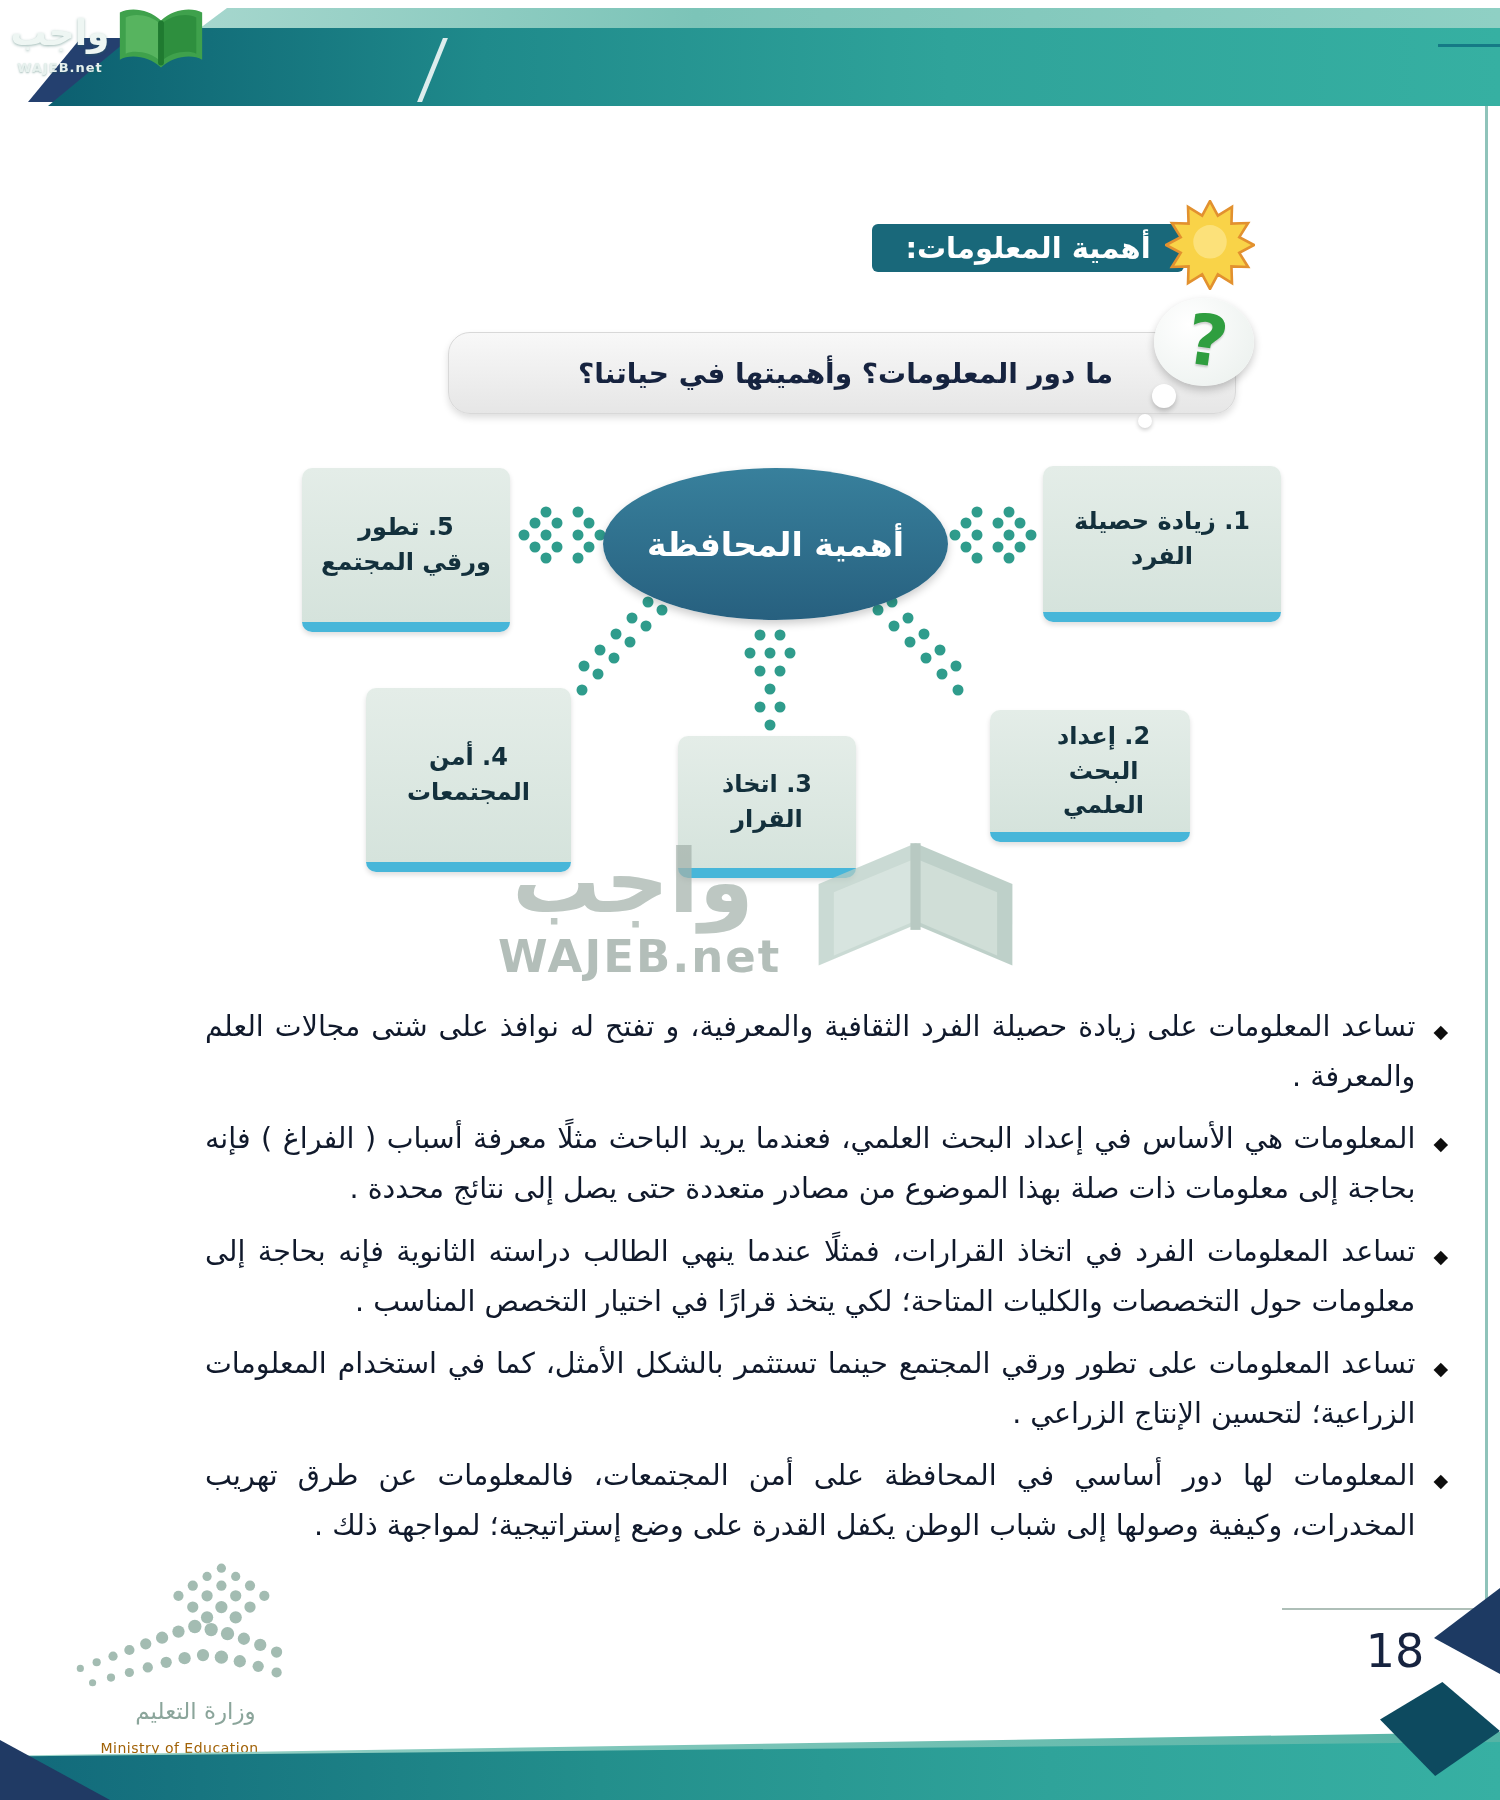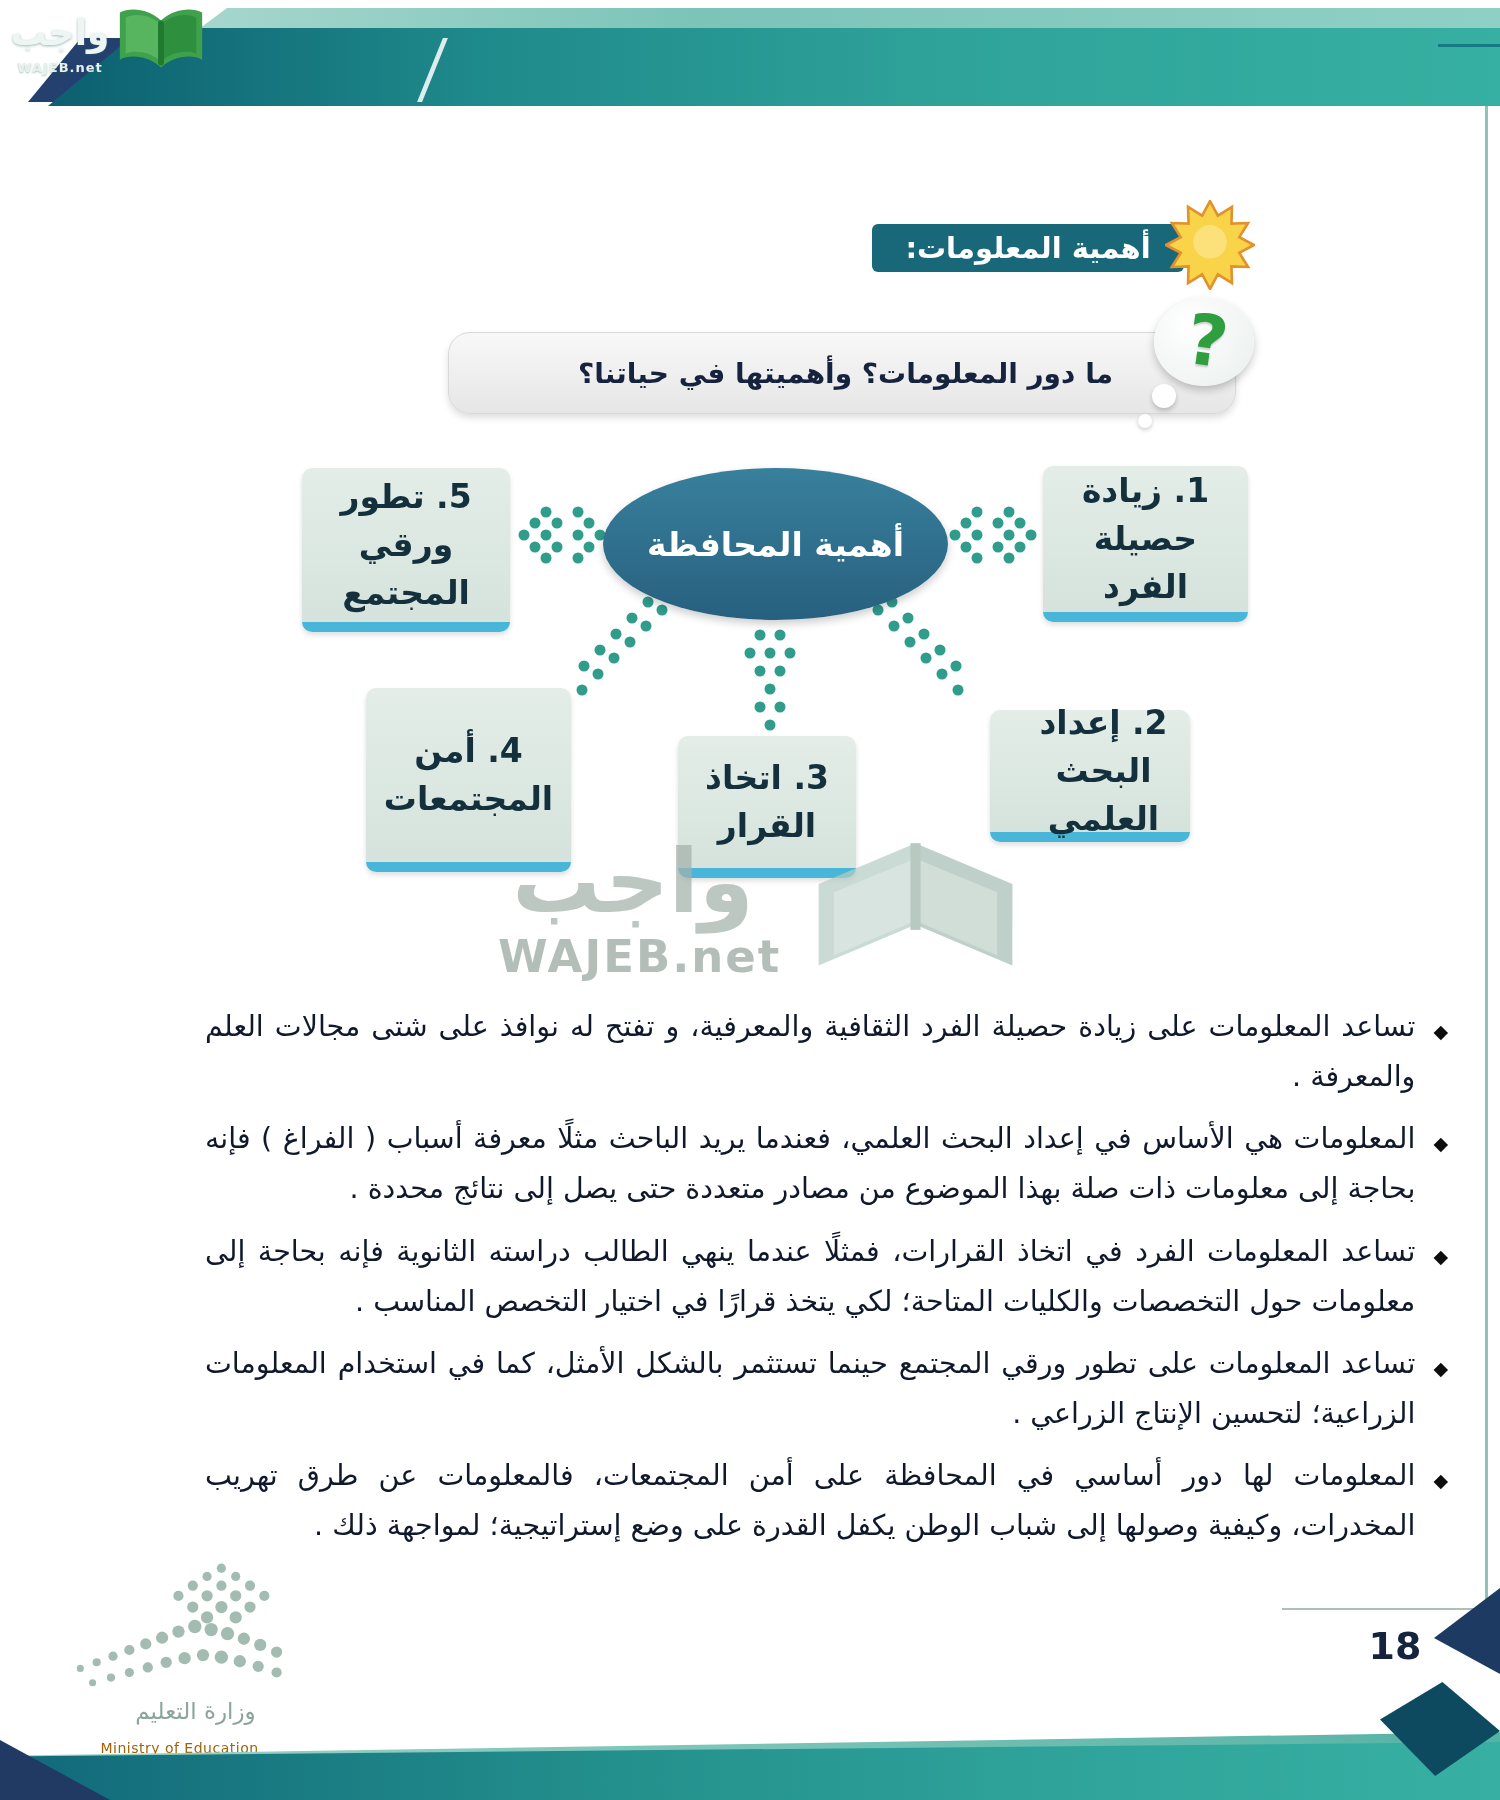--- a/index.html
+++ b/index.html
@@ -52,23 +52,23 @@
   .q-mark{position:absolute;right:28px;top:8px;font-size:70px;font-weight:bold;color:#2f9e3f;
     text-shadow:0 2px 2px rgba(0,0,0,.18);transform:rotate(8deg);}
 
   
   .dots-svg{position:absolute;left:280px;top:450px;width:990px;height:450px;z-index:1;}
   .ellipse{position:absolute;left:603px;top:468px;width:345px;height:152px;border-radius:50%;
     background:linear-gradient(#38809c,#27607f);display:flex;align-items:center;justify-content:center;
     color:#ffffff;font-size:33px;font-weight:bold;box-shadow:0 4px 9px rgba(0,0,0,.2);direction:rtl;z-index:2;}
   .node{position:absolute;background:linear-gradient(#e4ede8,#d5e3dc);border-radius:10px;
     border-bottom:10px solid #47b6d9;display:flex;align-items:center;justify-content:center;
-    text-align:center;color:#13303c;font-weight:bold;font-size:33px;line-height:1.45;
+    text-align:center;color:#13303c;font-weight:bold;font-size:24px;line-height:1.45;
     padding:8px 18px;box-sizing:border-box;direction:rtl;box-shadow:0 3px 5px rgba(0,0,0,.13);z-index:2;}
-  .node1{left:1043px;top:466px;width:205px;height:156px;}
+  .node1{left:1043px;top:466px;width:238px;height:156px;}
   .node2{left:990px;top:710px;width:200px;height:132px;padding-left:45px;}
   .node3{left:678px;top:736px;width:178px;height:142px;}
   .node4{left:366px;top:688px;width:205px;height:184px;}
   .node5{left:302px;top:468px;width:208px;height:164px;}
 
   
   .watermark{position:absolute;left:498px;top:812px;width:545px;height:205px;opacity:.72;z-index:3;}
   .wm-book{position:absolute;right:0;top:0;width:255px;height:195px;}
   .wm-ar{position:absolute;left:0;top:18px;width:270px;text-align:center;font-size:88px;
     font-weight:bold;color:#a4b2ab;direction:rtl;}
@@ -81,22 +81,22 @@
     color:#10192b;text-align:justify;}
   .bullet-item .diamond{flex:0 0 auto;font-size:19px;margin-top:13px;color:#0d0d0d;}
 
   
   .ministry-logo{position:absolute;left:68px;top:1558px;width:225px;height:138px;}
   .ministry-ar{position:absolute;left:78px;top:1698px;width:235px;text-align:center;font-size:23px;
     color:#8ba59b;direction:rtl;}
   .ministry-en{position:absolute;left:62px;top:1740px;width:235px;text-align:center;font-size:14px;
     color:#a16207;letter-spacing:.5px;}
   .footer-line{position:absolute;right:0;top:1608px;width:218px;height:2px;background:#aebfb8;}
-  .page-number{position:absolute;left:1358px;top:1624px;width:74px;text-align:center;font-size:38px;
-    font-weight:bold;color:#16233f;z-index:5;}
+  .page-number{position:absolute;left:1358px;top:1624px;width:74px;text-align:center;font-size:46px;
+    font-weight:normal;color:#16233f;z-index:5;}
   .corner-navy{position:absolute;right:0;top:1588px;width:66px;height:86px;background:#1d3a63;
     clip-path:polygon(100% 0,100% 100%,0 58%);z-index:4;}
   .corner-arrow{position:absolute;right:0;top:1682px;width:120px;height:94px;background:#0d4a5f;
     clip-path:polygon(0 40%,52% 0,100% 52%,46% 100%);z-index:6;}
   .bottom-light{position:absolute;left:0;top:1732px;width:1500px;height:34px;
     background:linear-gradient(90deg,#9ed4c9,#55b3a5);clip-path:polygon(0 70%,100% 0,100% 100%,0 100%);z-index:4;}
   .bottom-main{position:absolute;left:0;top:1742px;width:1500px;height:58px;
     background:linear-gradient(90deg,#11687a,#238f8c 40%,#2fa39a 70%,#37b0a3);
     clip-path:polygon(0 25%,100% 0,100% 100%,0 100%);z-index:5;}
   .bottom-navy{position:absolute;left:0;top:1740px;width:110px;height:60px;background:#203a64;

